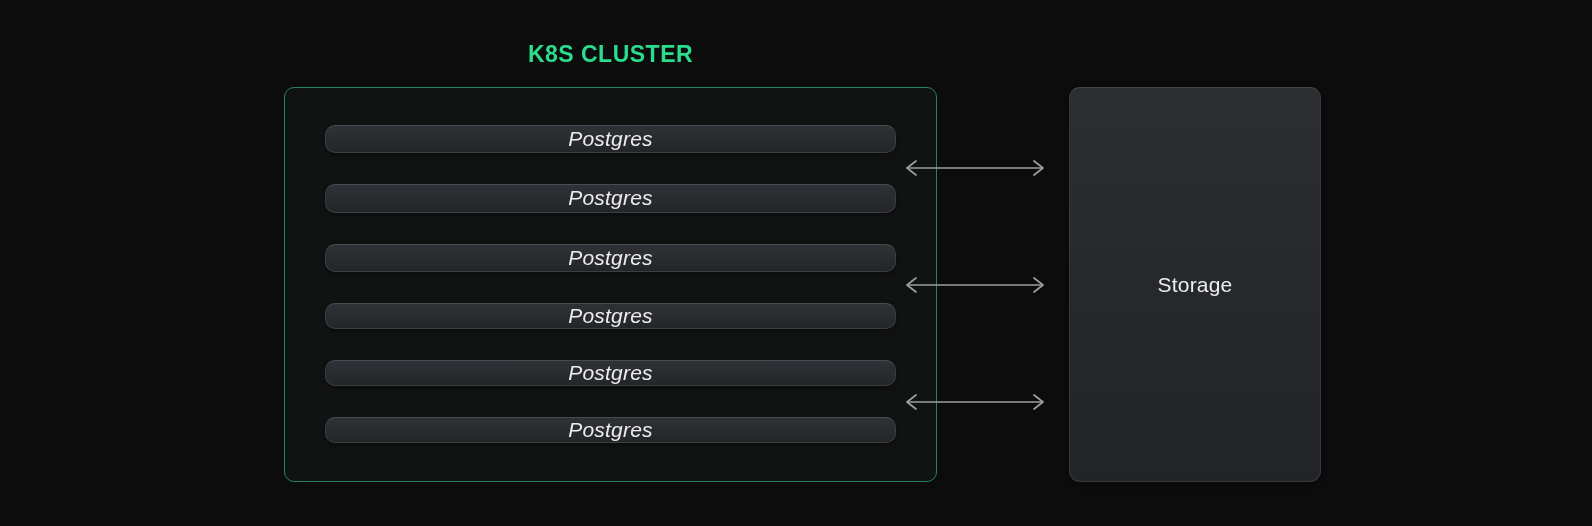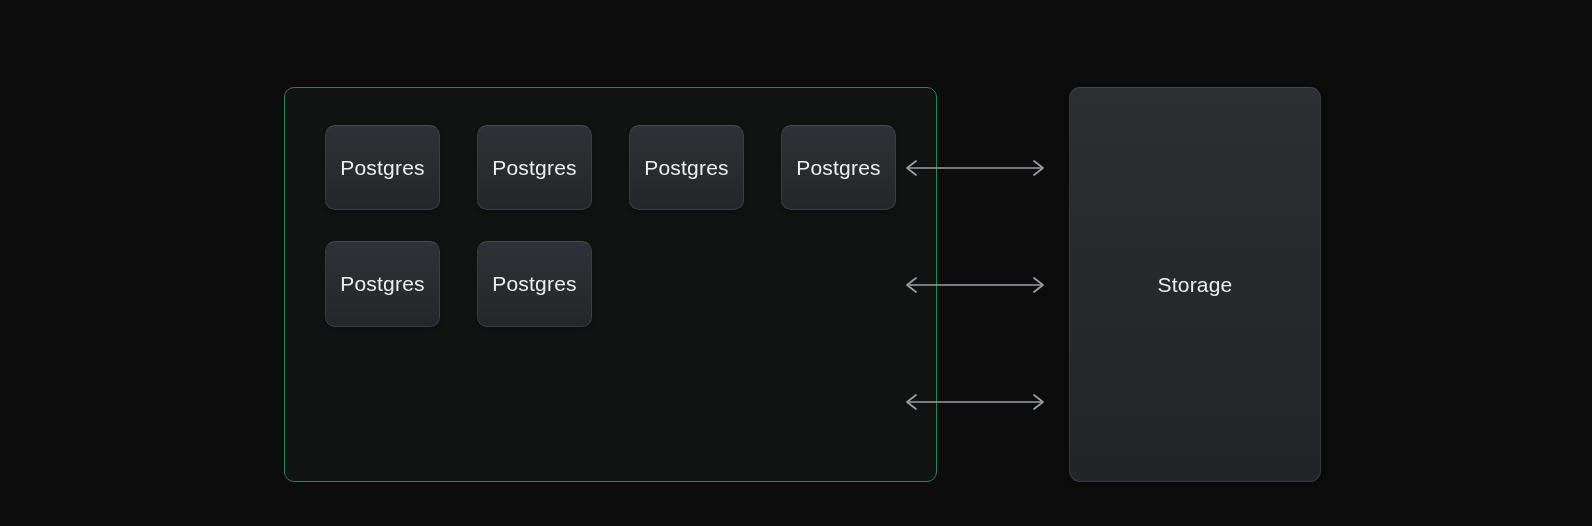--- a/index.html
+++ b/index.html
@@ -25,24 +25,25 @@
     text-align:center;
     color:var(--accent-green);
     font-size:23px;font-weight:700;letter-spacing:.5px;
   }
   .cluster{
     position:absolute;left:284px;top:87px;width:653px;height:395px;
     border:1px solid var(--cluster-border);
     border-radius:10px;
     background:var(--cluster-fill);
     display:grid;
-    grid-template-columns:1fr 1fr 1fr 1fr;
+    grid-template-columns:1fr;
     grid-template-rows:1fr 1fr 1fr;
     column-gap:37px;row-gap:31px;
     padding:37px 40px 38px 40px;
+    font-style:italic;
   }
   .node{
     border-radius:10px;
     background:linear-gradient(180deg,#303136 0%,#2a2b2f 55%,#242528 100%);
     border:1px solid #3d3e43;
     border-top-color:#4a4b50;
     display:flex;align-items:center;justify-content:center;
     box-shadow:0 2px 4px rgba(0,0,0,.35);
   }
   .node span,.storage span{
@@ -71,20 +72,21 @@
     fill:none;
     stroke-linecap:round;
     stroke-linejoin:round;
   }
 </style>
 </head>
 <body>
 
 <div class="canvas">
 
+  <div class="diagram-title">K8S CLUSTER</div>
 
   <div class="cluster">
     <div class="node">
       <span>Postgres</span>
     </div>
     <div class="node">
       <span>Postgres</span>
     </div>
     <div class="node">
       <span>Postgres</span>

